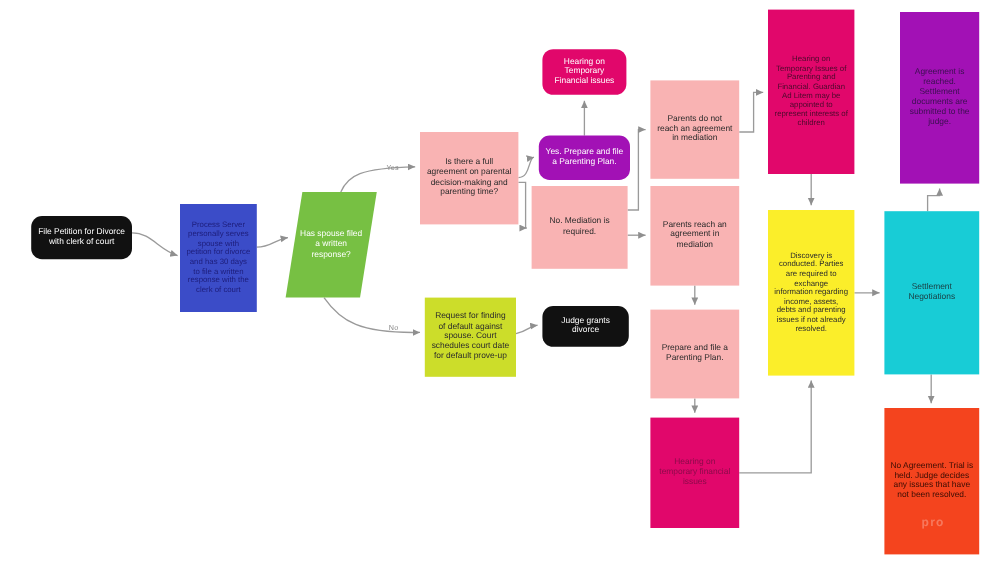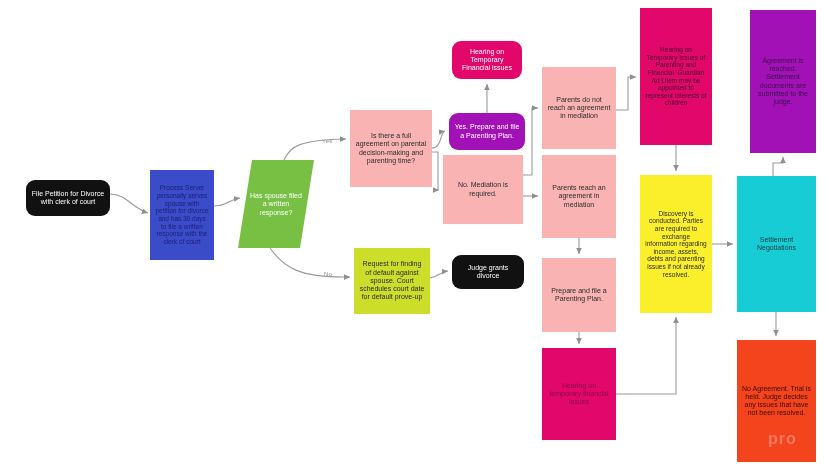--- a/index.html
+++ b/index.html
@@ -49,21 +49,21 @@
   svg.wires {
     position: absolute;
     left: 0;
     top: 0;
     width: 826px;
     height: 470px;
     pointer-events: none;
   }
   .watermark {
     position: absolute;
-    font-size: 16px;
+    font-size: 10px;
     font-weight: bold;
     color: rgba(255,255,255,0.28);
     letter-spacing: 1px;
   }
 </style>
 </head>
 <body>
 
 <div id="canvas">
 

